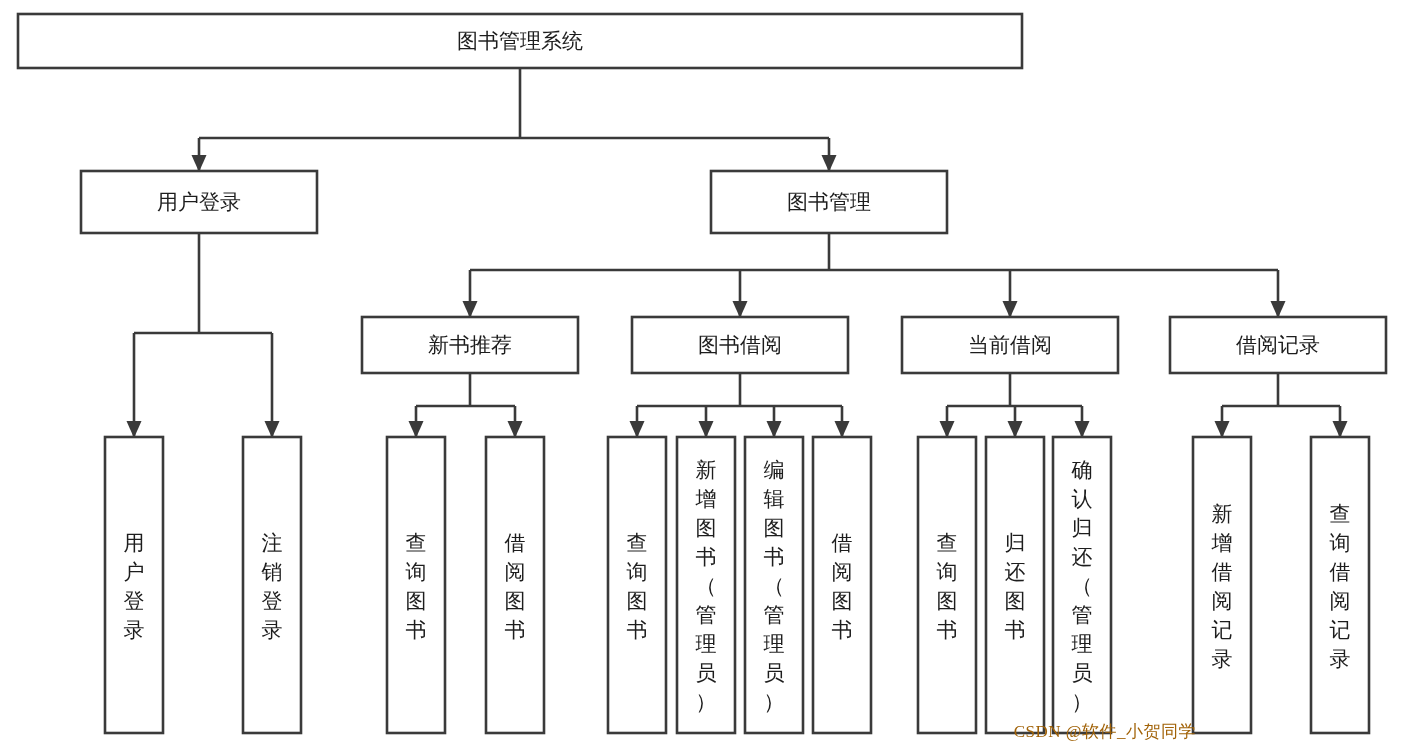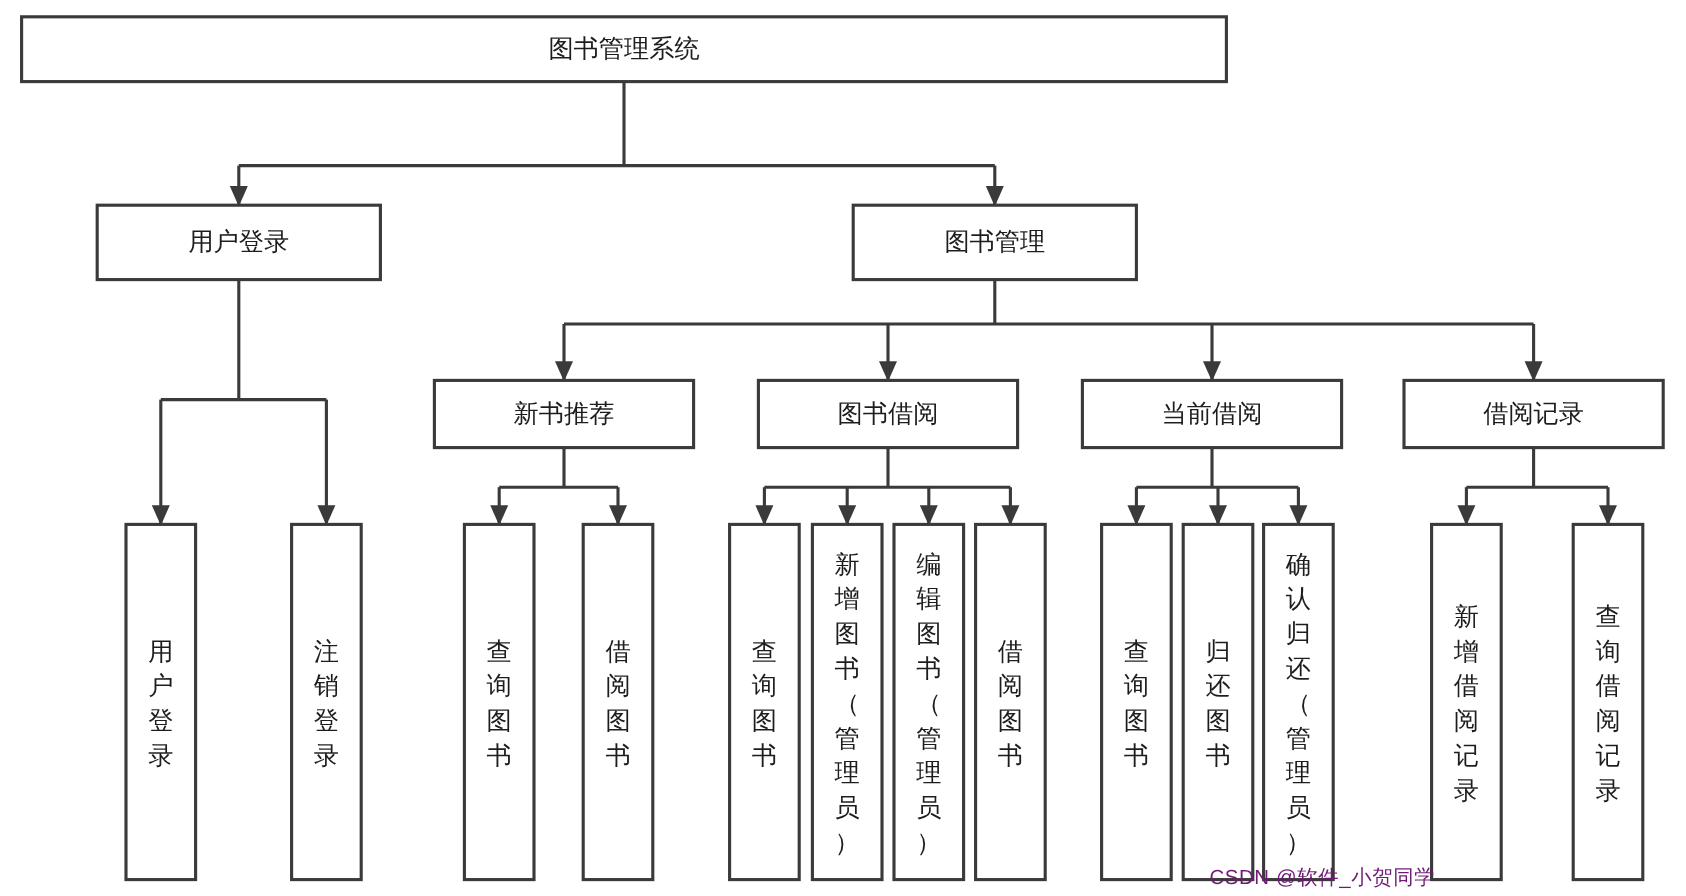--- a/index.html
+++ b/index.html
@@ -52,23 +52,23 @@
   .node-label-v {
     font-family: "Liberation Sans", "DejaVu Sans", sans-serif;
     font-size: 21px;
     fill: #1d1d1d;
     text-anchor: middle;
   }
   .watermark-text {
     position: absolute;
     right: 8px;
     bottom: 4px;
-    font-family: Liberation Sans, sans-serif;
+    font-family: Liberation Serif, serif;
     font-size: 17px;
-    color: #701a75;
+    color: #a16207;
     white-space: nowrap;
     letter-spacing: 0.5px;
   }
 </style>
 </head>
 <body>
 
 <div id="diagram-root">
 
   <svg class="diagram-canvas" viewBox="0 0 1405 747" xmlns="http://www.w3.org/2000/svg">

